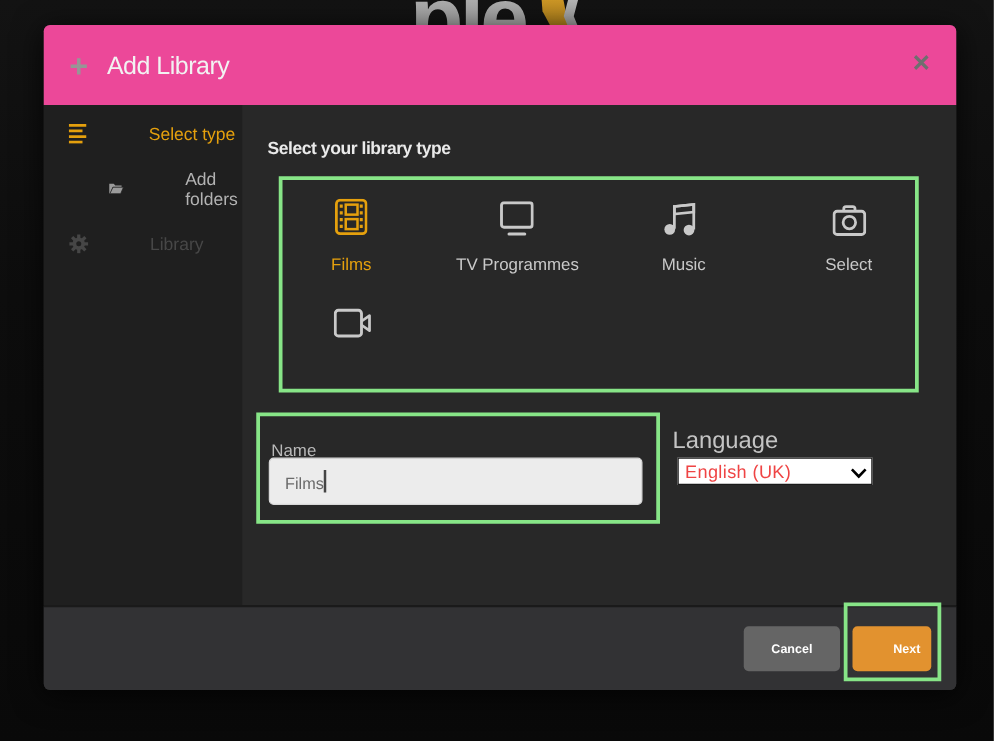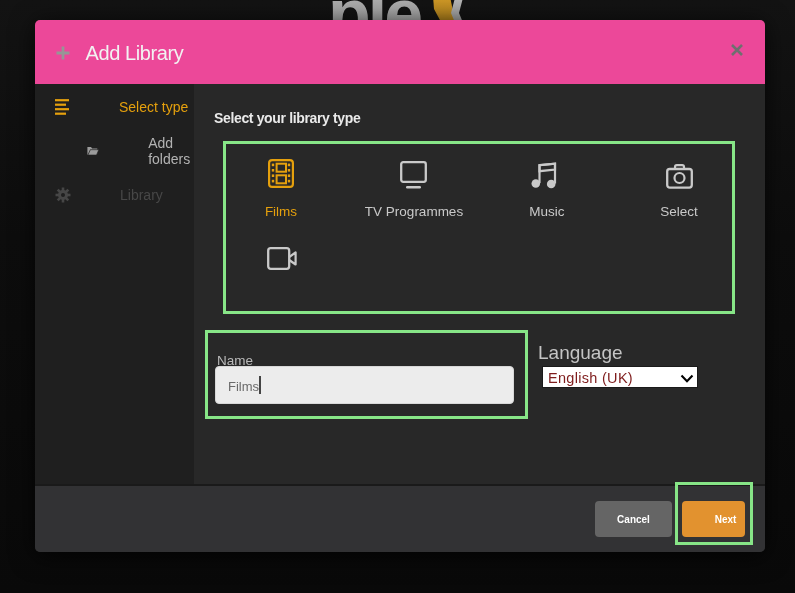--- a/index.html
+++ b/index.html
@@ -39,21 +39,21 @@
   .gold { color:#e5a00d; }
 
   #namebox { position:absolute; left:170px; top:310px; width:323px; height:89px; border:3px solid #87e587; }
   #namelbl { position:absolute; left:182px; top:322px; font-size:13.5px; color:#b9b9b9;margin-top:11px; }
   #nameinput { position:absolute; left:180px; top:346px; width:299px; height:38px; background:#ececec; border:1px solid #d8d8d8; border-radius:4px; }
   #nameinput .txt { position:absolute; left:12px; top:11.5px; font-size:13px; color:#6a6a6a; }
   #caret { position:absolute; left:43px; top:9px; width:1.5px; height:18px; background:#444; }
 
   #langlbl { position:absolute; left:503px; top:322px; font-size:19px; color:#c4c4c4; }
   #langsel { position:absolute; left:507px; top:346px; width:156px; height:22px; background:#fff; border:1.5px solid #1a1a1a; }
-  #langsel .txt { position:absolute; left:5px; top:2.5px; font-size:14.5px; letter-spacing:0.3px; color:#7f1d1d; }
+  #langsel .txt { position:absolute; left:5px; top:2.5px; font-size:14.5px; letter-spacing:0.3px; color:#ef4444; }
 
   .btn { position:absolute; top:481px; height:36px; border-radius:4px; color:#fff; font-weight:bold; font-size:10px;
          display:flex; align-items:center; justify-content:center; }
   #cancel { left:560px; width:77px; background:#656565; }
   #next   { left:647px; width:63px; background:#e2922f;padding-left:24px; }
   #nextbox { position:absolute; left:640px; top:462px; width:78px; height:63px; border:3px solid #87e587; }
 </style>
 </head>
 <body>
   <svg id="logosvg" style="position:absolute; left:0; top:0;" width="795" height="22" viewBox="0 0 795 22">

